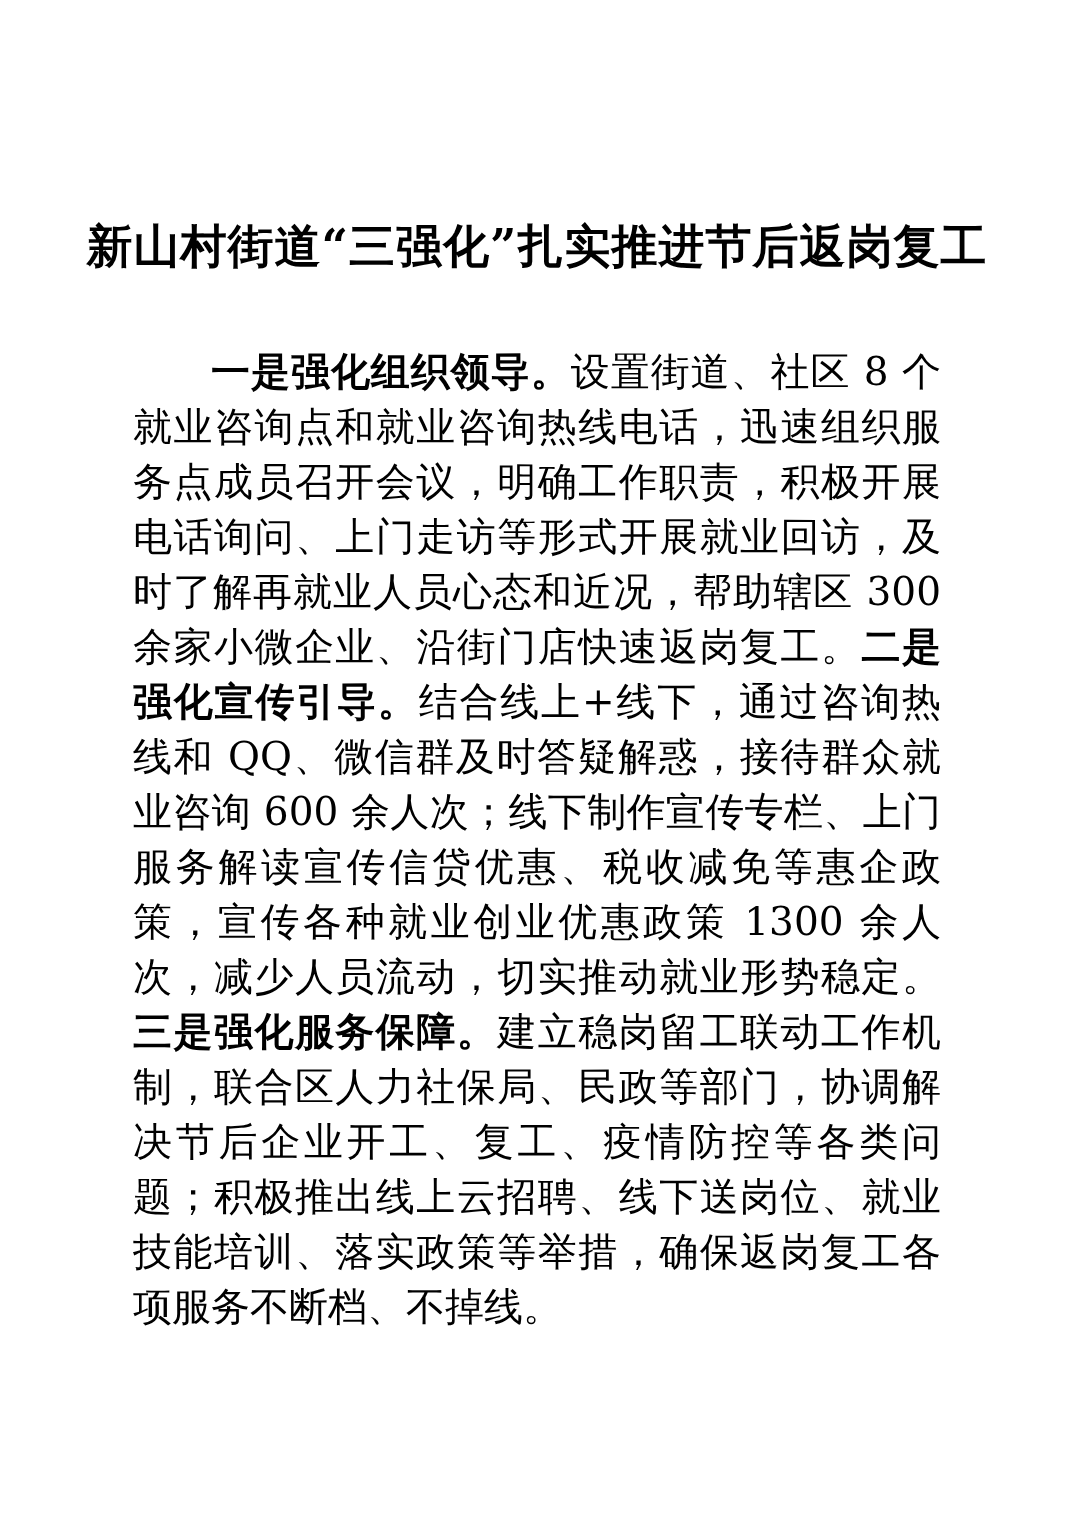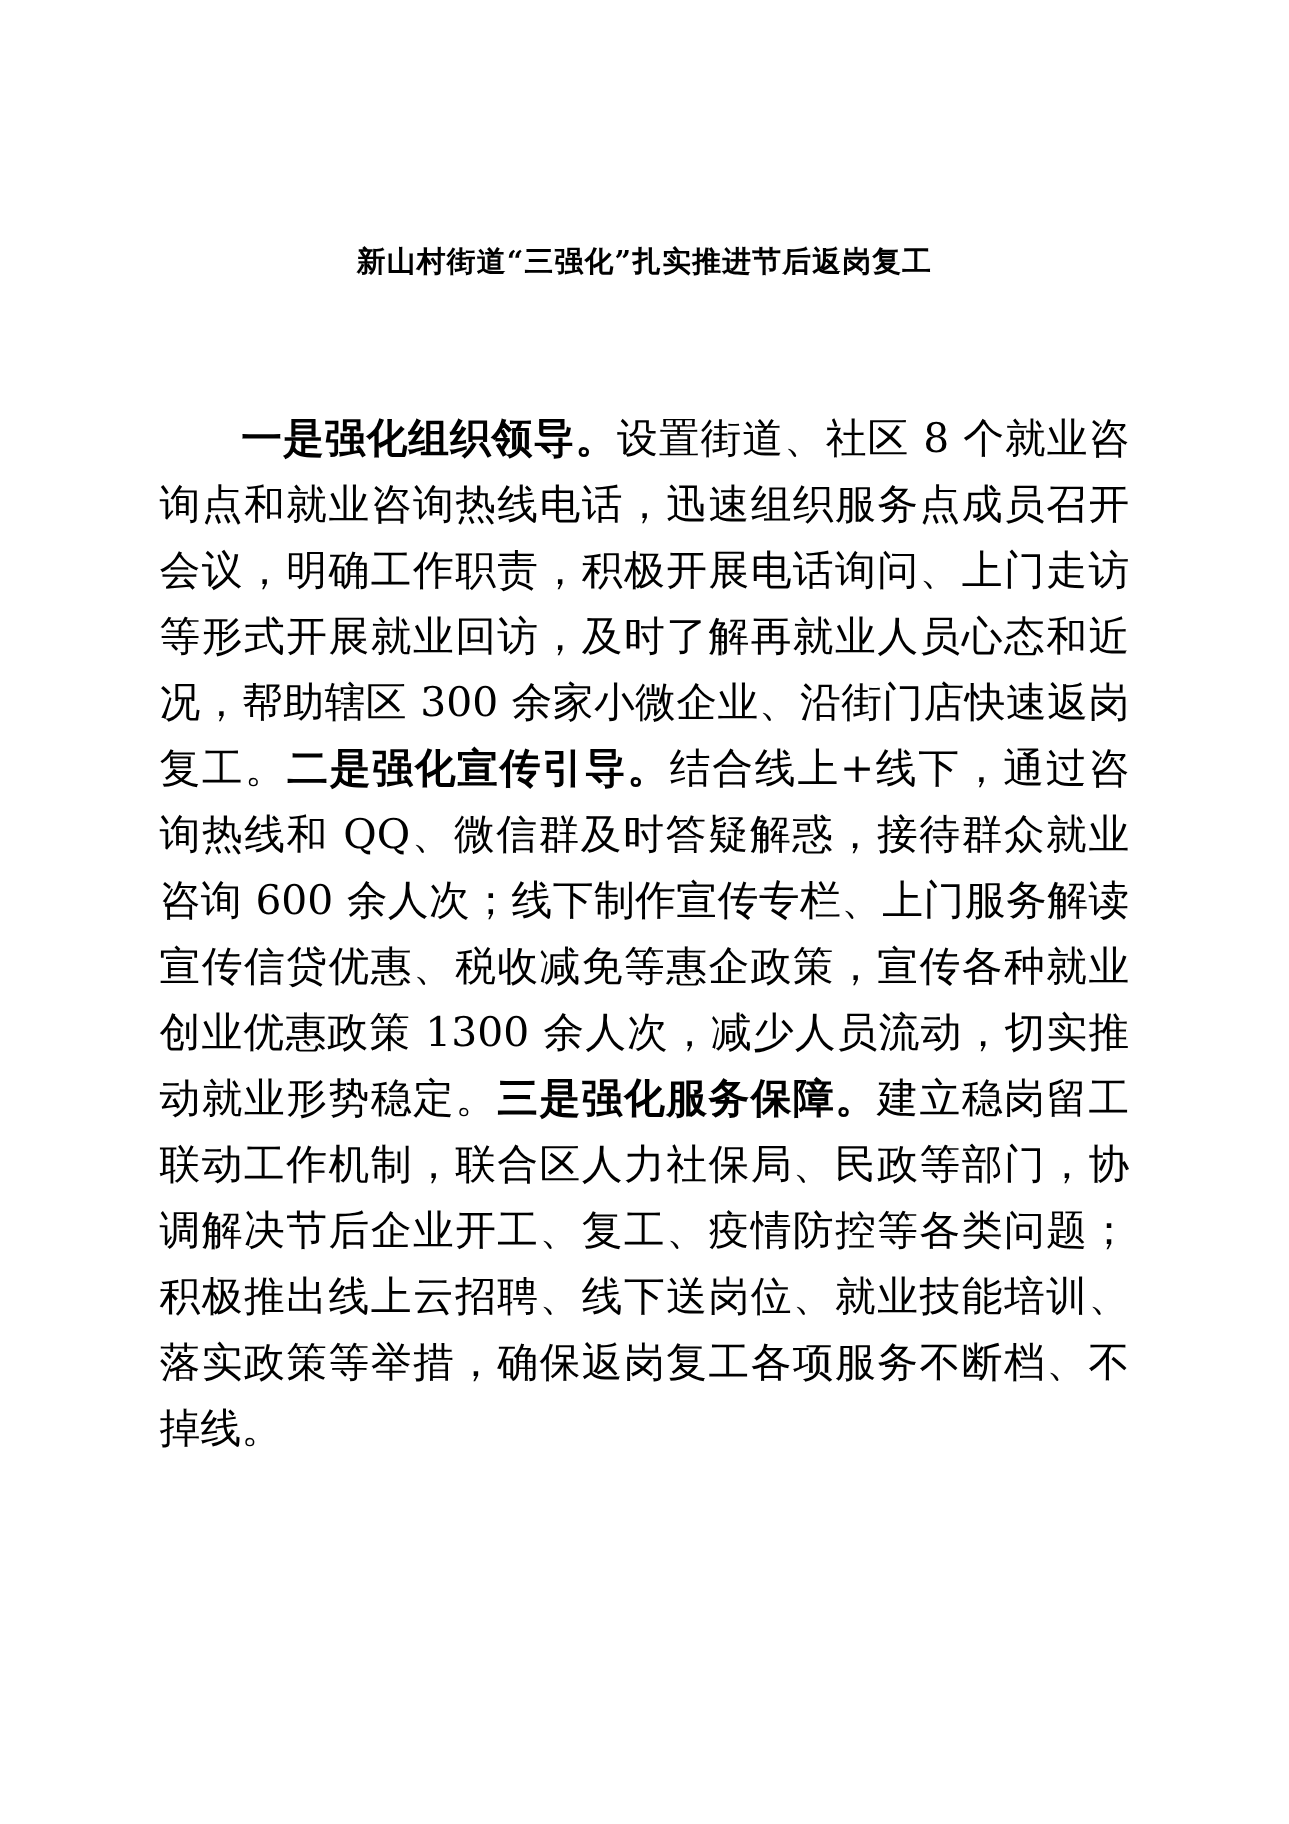--- a/index.html
+++ b/index.html
@@ -15,32 +15,32 @@
     color: #000000;
     overflow: hidden;
     font-family: "DejaVu Serif", "Liberation Serif", serif;
   }
   .doc-title {
     position: absolute;
     top: 186px;
     left: 0;
     width: 100%;
     text-align: center;
-    font-size: 24px;
+    font-size: 46px;
     font-weight: bold;
     letter-spacing: 1px;
     line-height: 1.3;
     white-space: nowrap;
   }
   .doc-body {
     position: absolute;
     top: 305px;
     left: 133px;
     width: 808px;
-    font-size: 34px;
+    font-size: 39px;
     line-height: 55px;
     text-align: justify;
     text-justify: inter-ideograph;
     text-indent: 2em;
     word-break: break-all;
   }
   .doc-body .run-bold {
     font-weight: bold;
   }
   .doc-body .run-normal {

